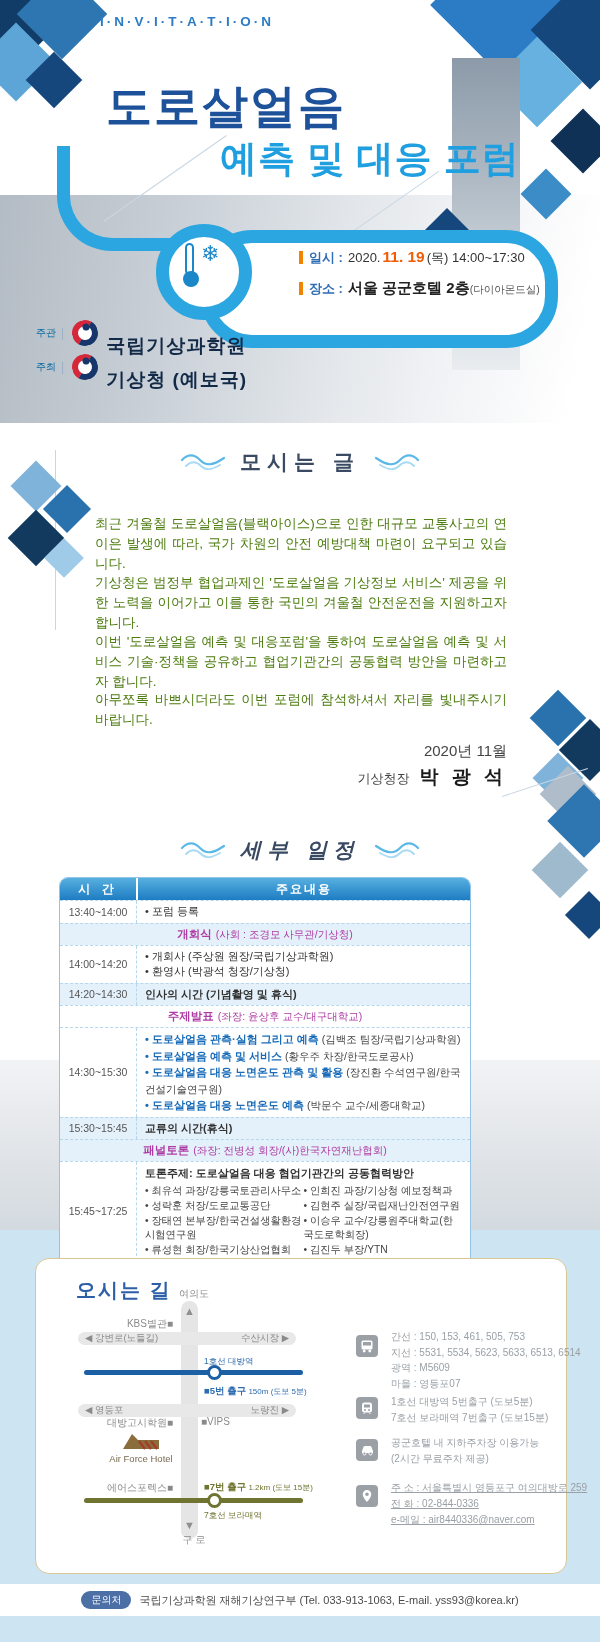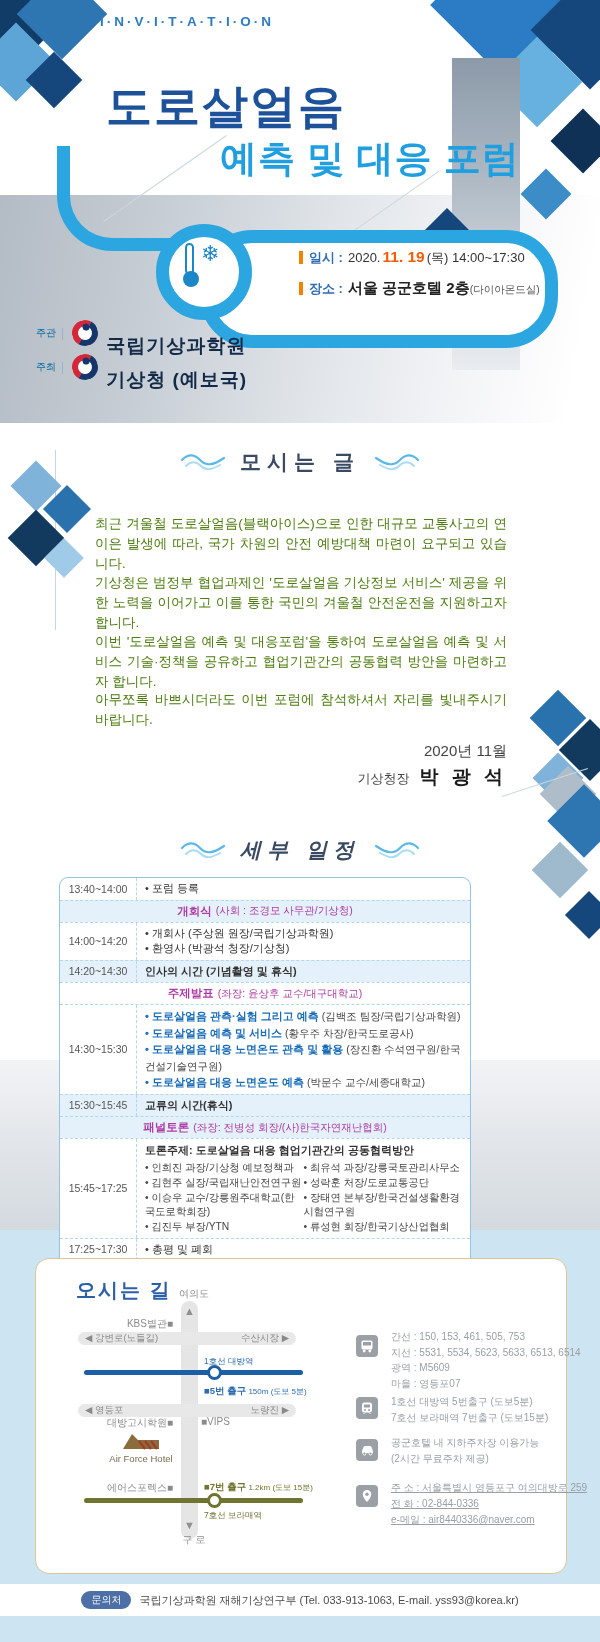--- a/index.html
+++ b/index.html
@@ -66,21 +66,21 @@
   .srow:first-child{border-top:none;}
   .shead{background:linear-gradient(180deg,#57b0e0,#1e7cc2);border-radius:8px 8px 0 0;height:22px;}
   .sth{flex:0 0 76px;display:flex;align-items:center;justify-content:center;color:#fff;
     font-weight:bold;font-size:12px;letter-spacing:4px;border-right:2px solid #fff;}
   .sch{flex:1;display:flex;align-items:center;justify-content:center;color:#fff;font-weight:bold;font-size:12px;letter-spacing:2px;}
   .st{flex:0 0 76px;display:flex;align-items:center;justify-content:center;text-align:center;
     color:#555;font-size:10.5px;border-right:1px dashed #b5d7ee;}
   .sc{flex:1;display:flex;align-items:center;padding:3px 8px;color:#333;line-height:15.5px;}
   .scol{flex-direction:column;align-items:flex-start;}
   .salt{background:#e4f1fa;}
-  .ssec{justify-content:center;align-items:center;padding:3px 0;display:flex;gap:4px;color:#ae3ba3;}
+  .ssec{justify-content:center;align-items:flex-end;padding:3px 0;display:flex;gap:4px;color:#ae3ba3;}
   .sec-t{font-weight:bold;font-size:11.5px;}
   .sec-d{font-size:10.5px;}
   .sbold{font-weight:bold;}
   .pline{line-height:16.5px;}
   .pt{color:#1a6cb8;font-weight:bold;margin-right:3px;text-align:right;}
   .ps{color:#444;font-size:10.5px;}
   .topicline{font-weight:bold;color:#333;line-height:17px;}
   .pan2{display:flex;width:100%;font-size:10.3px;color:#444;line-height:13.5px;margin-top:2px;}
   .pan2 .pcol{flex:1;}
   .pan2 .pcol div{margin-bottom:1.5px;}
@@ -216,20 +216,24 @@
       <path d="M6 12 C11 7,16 7,21 12 S31 16,40 11" stroke="#aadcf4" stroke-width="2" fill="none" stroke-linecap="round"></path>
     </svg>
     <span class="txt">세부 일정</span>
     <svg width="46" height="16" viewBox="0 0 46 16" style="transform:scaleX(-1);">
       <path d="M2 6 C8 0,14 0,20 6 S32 12,44 4" stroke="#5ab8e8" stroke-width="2.2" fill="none" stroke-linecap="round"></path>
       <path d="M6 12 C11 7,16 7,21 12 S31 16,40 11" stroke="#aadcf4" stroke-width="2" fill="none" stroke-linecap="round"></path>
     </svg>
   </div>
 
   <div class="sched">
+    <div class="srow shead">
+      <div class="sth">시 간</div>
+      <div class="sch">주요내용</div>
+    </div>
     <div class="srow">
       <div class="st">13:40~14:00</div>
       <div class="sc">• 포럼 등록</div>
     </div>
     <div class="srow salt ssec">
       <span class="sec-t">개회식</span>
       <span class="sec-d">(사회 : 조경모 사무관/기상청)</span>
     </div>
     <div class="srow">
       <div class="st">14:00~14:20</div>
@@ -262,30 +266,30 @@
     <div class="srow salt ssec">
       <span class="sec-t">패널토론</span>
       <span class="sec-d">(좌장: 전병성 회장/(사)한국자연재난협회)</span>
     </div>
     <div class="srow">
       <div class="st">15:45~17:25</div>
       <div class="sc scol">
         <div class="topicline">토론주제: 도로살얼음 대응 협업기관간의 공동협력방안</div>
         <div class="pan2">
           <div class="pcol">
+            <div>• 최유석 과장/강릉국토관리사무소</div>
+            <div>• 성락훈 처장/도로교통공단</div>
+            <div>• 장태연 본부장/한국건설생활환경시험연구원</div>
+            <div>• 류성현 회장/한국기상산업협회</div>
+          </div>
+          <div class="pcol">
             <div>• 인희진 과장/기상청 예보정책과</div>
             <div>• 김현주 실장/국립재난안전연구원</div>
             <div>• 이승우 교수/강릉원주대학교(한국도로학회장)</div>
             <div>• 김진두 부장/YTN</div>
-          </div>
-          <div class="pcol">
-            <div>• 최유석 과장/강릉국토관리사무소</div>
-            <div>• 성락훈 처장/도로교통공단</div>
-            <div>• 장태연 본부장/한국건설생활환경시험연구원</div>
-            <div>• 류성현 회장/한국기상산업협회</div>
           </div>
         </div>
       </div>
     </div>
     <div class="srow">
       <div class="st">17:25~17:30</div>
       <div class="sc">• 총평 및 폐회</div>
     </div>
   </div>
 

